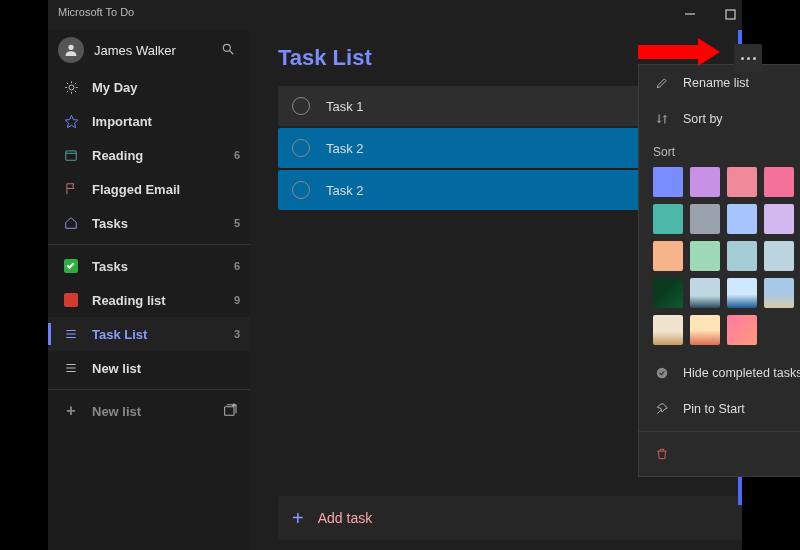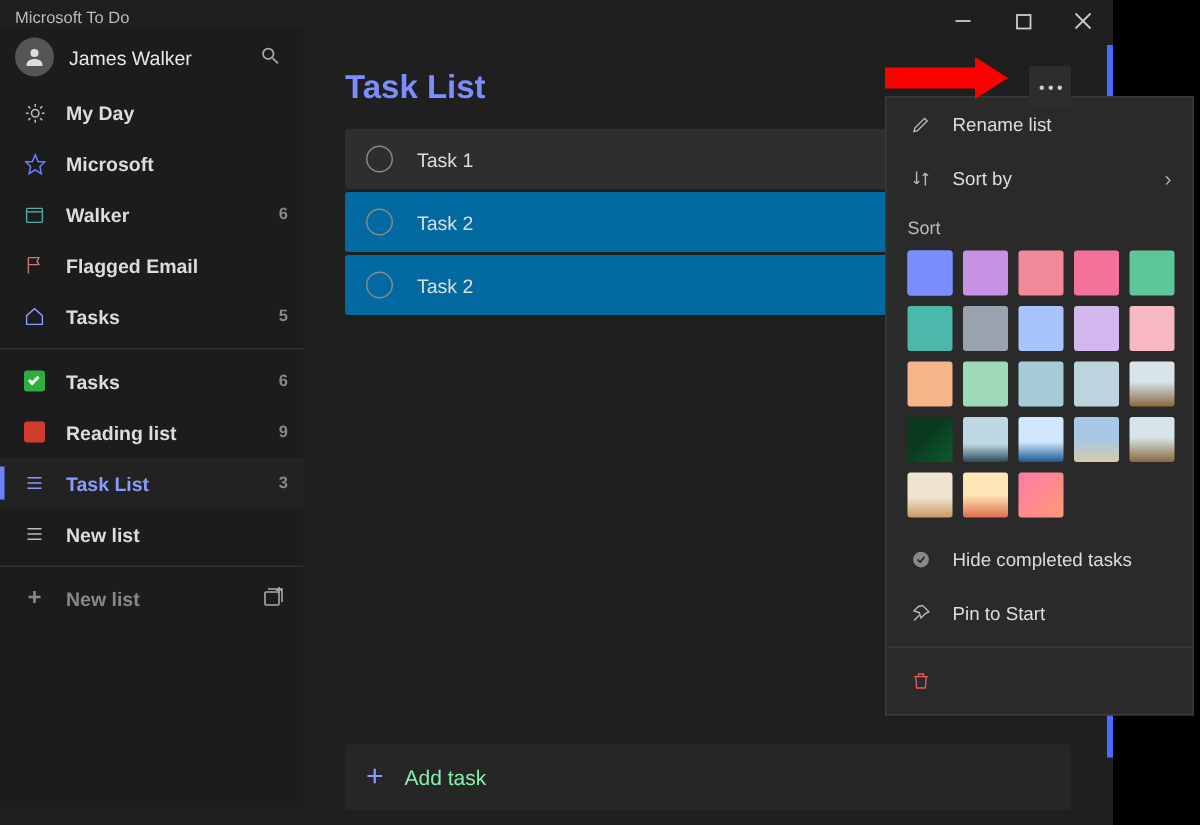--- a/index.html
+++ b/index.html
@@ -1,29 +1,29 @@
 <!DOCTYPE html>
 <html><head>
 <meta charset="utf-8">
 <style>
   * { box-sizing: border-box; margin: 0; padding: 0; font-family: "Segoe UI", sans-serif; }
   html,body { width:800px; height:550px; background:#000; overflow:hidden; }
-  .appwin { position:relative; width:742px; height:550px; background:#1f1f1f; color:#ccc; }
+  .appwin { position:relative; width:742px; height:550px; background:#1f1f1f; color:#ccc;margin-left:48px; }
   .rightblack { position:absolute; left:742px; top:0; width:58px; height:550px; background:#000; }
   .bluestripe { position:absolute; left:738px; top:30px; width:4px; height:475px; background:#4a6bff; z-index:5;}
 
   
   .titlebar { height:30px; display:flex; align-items:flex-start; font-size:11px; color:#bbb; }
   .titlebar .appname { padding:6px 10px; }
   .titlebar .spacer { flex:1; }
   .wbtn { width:40px; height:28px; display:flex; align-items:center; justify-content:center; cursor:pointer; }
   .wbtn svg { stroke:#ccc; }
 
   
-  .sidebar { position:absolute; left:0; top:18px; width:202px; height:520px; background:#1c1c1c; font-size:13px; }
+  .sidebar { position:absolute; left:0; top:30px; width:202px; height:520px; background:#1c1c1c; font-size:13px; }
   .userrow { display:flex; align-items:center; height:40px; padding:0 10px; }
   .avatar { width:26px; height:26px; border-radius:50%; background:#555; margin-right:10px; display:flex; align-items:center; justify-content:center; }
   .avatar svg { fill:#ddd; }
   .username { flex:1; color:#e8e8e8; }
   .search-icon { width:24px; text-align:center; color:#aaa; }
 
   .sb-item { display:flex; align-items:center; height:34px; padding:0 10px 0 12px; cursor:pointer; color:#ddd;font-weight:bold; }
   .sb-item .ic { width:22px; display:flex; align-items:center; justify-content:center; margin-right:10px; }
   .sb-item .lbl { flex:1; }
   .sb-item .cnt { font-size:11px; color:#888; }
@@ -42,21 +42,21 @@
   .dots { display:flex; gap:3px; }
   .dots span { width:3px; height:3px; background:#ccc; border-radius:50%; }
 
   .task { display:flex; align-items:center; height:40px; background:#0369a1; margin-bottom:2px; border-radius:2px; padding:0 14px; cursor:pointer; }
   .task.first { background:#2e2e2e; }
   .circle { width:18px; height:18px; border:1.5px solid #888; border-radius:50%; margin-right:16px; }
   .taskname { color:#ddd; font-size:13px; }
 
   .addtask { position:absolute; left:28px; right:28px; bottom:10px; height:44px; background:#262626; display:flex; align-items:center; padding:0 14px; border-radius:2px; }
   .addtask .plus { font-size:20px; color:#8a9bff; margin-right:14px; }
-  .addtask .lbl { color:#86efac; font-size:14px; }
+  .addtask .lbl { color:#fca5a5; font-size:14px; }
 
   
   .arrow { position:absolute; top:38px; left:590px; z-index:50; display:flex; align-items:center; }
   .arrow-body { width:60px; height:14px; background:#ff0000; }
   .arrow-head { width:0; height:0; border-top:14px solid transparent; border-bottom:14px solid transparent; border-left:22px solid #ff0000; }
 
   
   .ctx { position:absolute; left:590px; top:64px; width:206px; background:#2a2a2a; border:1px solid #3b3b3b; font-size:12.5px; z-index:30; padding-bottom:4px;}
   .ctx-item { display:flex; align-items:center; height:36px; padding:0 14px; cursor:pointer; color:#ddd; }
   .ctx-item .mic { width:18px; margin-right:12px; display:flex; align-items:center; justify-content:center; }
@@ -138,31 +138,31 @@
         </span>
       <span class="lbl">My Day</span>
       <span class="cnt"></span>
     </div>
     <div class="sb-item">
       <span class="ic">
           <svg width="15" height="15" viewBox="0 0 24 24" fill="none" stroke="#6d80ff" stroke-width="1.6">
             <polygon points="12 2 15 9 22 9.5 17 14.5 18.5 22 12 18 5.5 22 7 14.5 2 9.5 9 9"></polygon>
           </svg>
         </span>
-      <span class="lbl">Microsoft</span>
+      <span class="lbl">Important</span>
       <span class="cnt"></span>
     </div>
     <div class="sb-item">
       <span class="ic">
           <svg width="14" height="14" viewBox="0 0 24 24" fill="none" stroke="#5aa" stroke-width="1.6">
             <rect x="3" y="5" width="18" height="16" rx="1"></rect>
             <line x1="3" y1="9" x2="21" y2="9"></line>
           </svg>
         </span>
-      <span class="lbl">Walker</span>
+      <span class="lbl">Reading</span>
       <span class="cnt">6</span>
     </div>
     <div class="sb-item">
       <span class="ic">
           <svg width="14" height="14" viewBox="0 0 24 24" fill="none" stroke="#c77" stroke-width="1.6">
             <path d="M5 3v18M5 3h12l-2 4 2 4H5"></path>
           </svg>
         </span>
       <span class="lbl">Flagged Email</span>
       <span class="cnt"></span>

